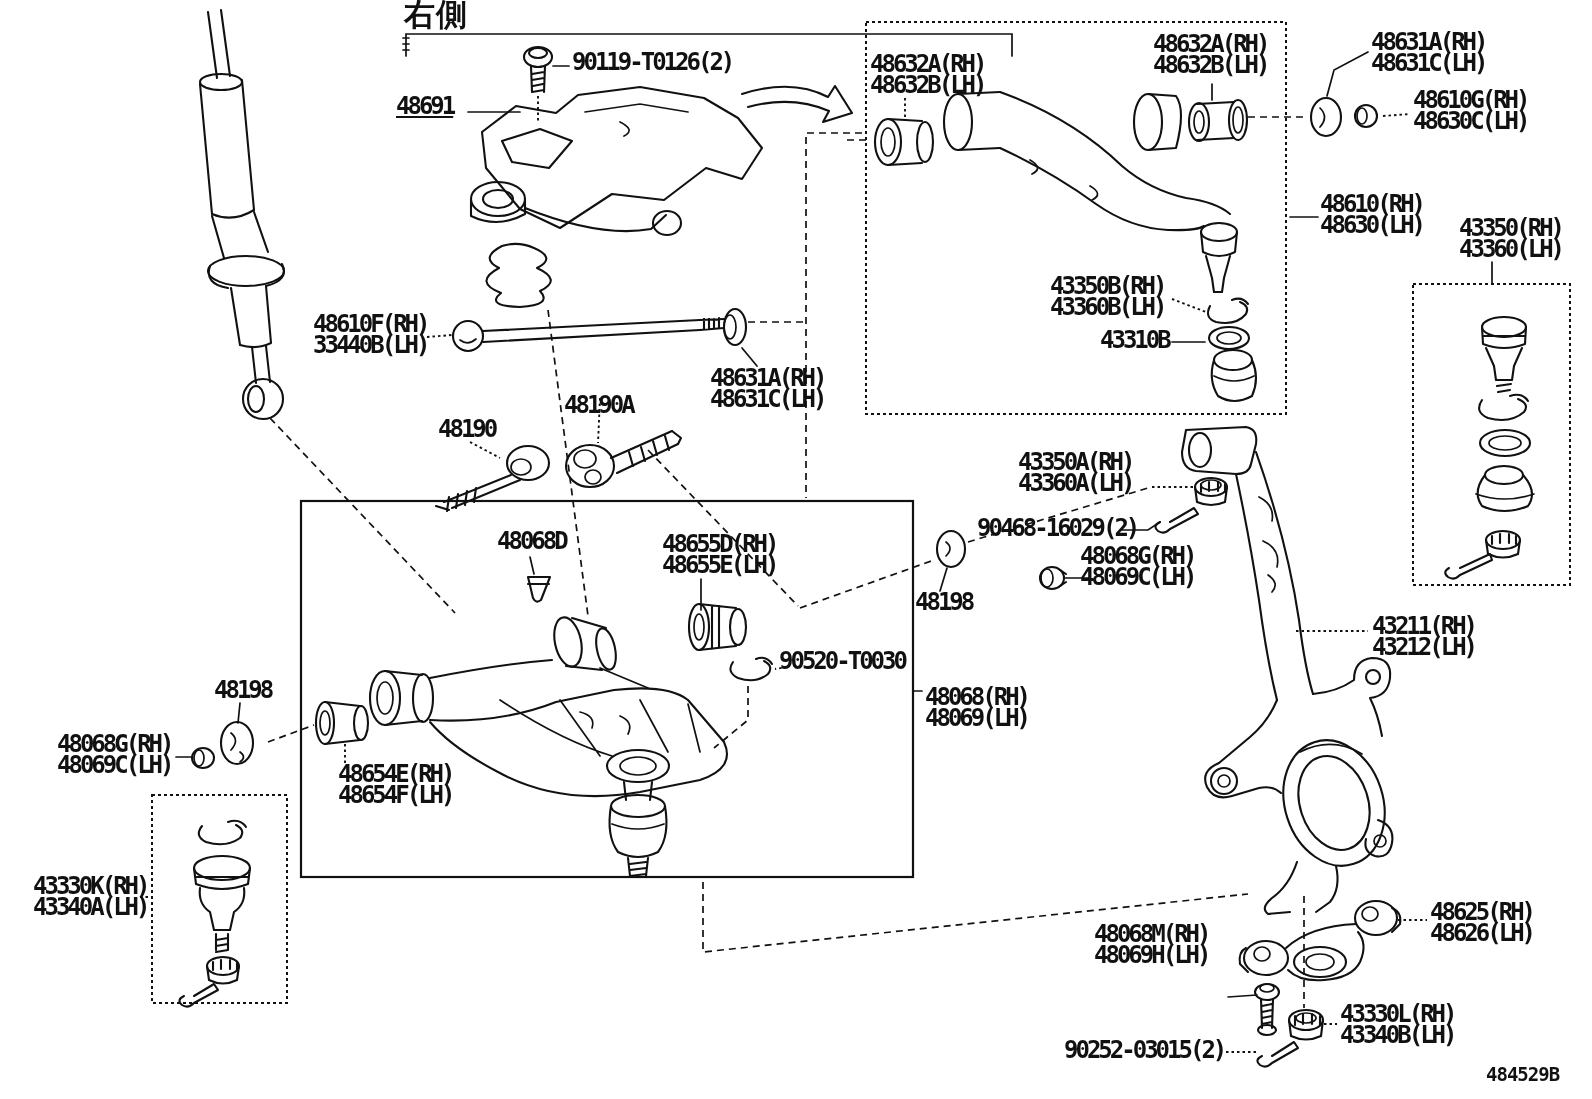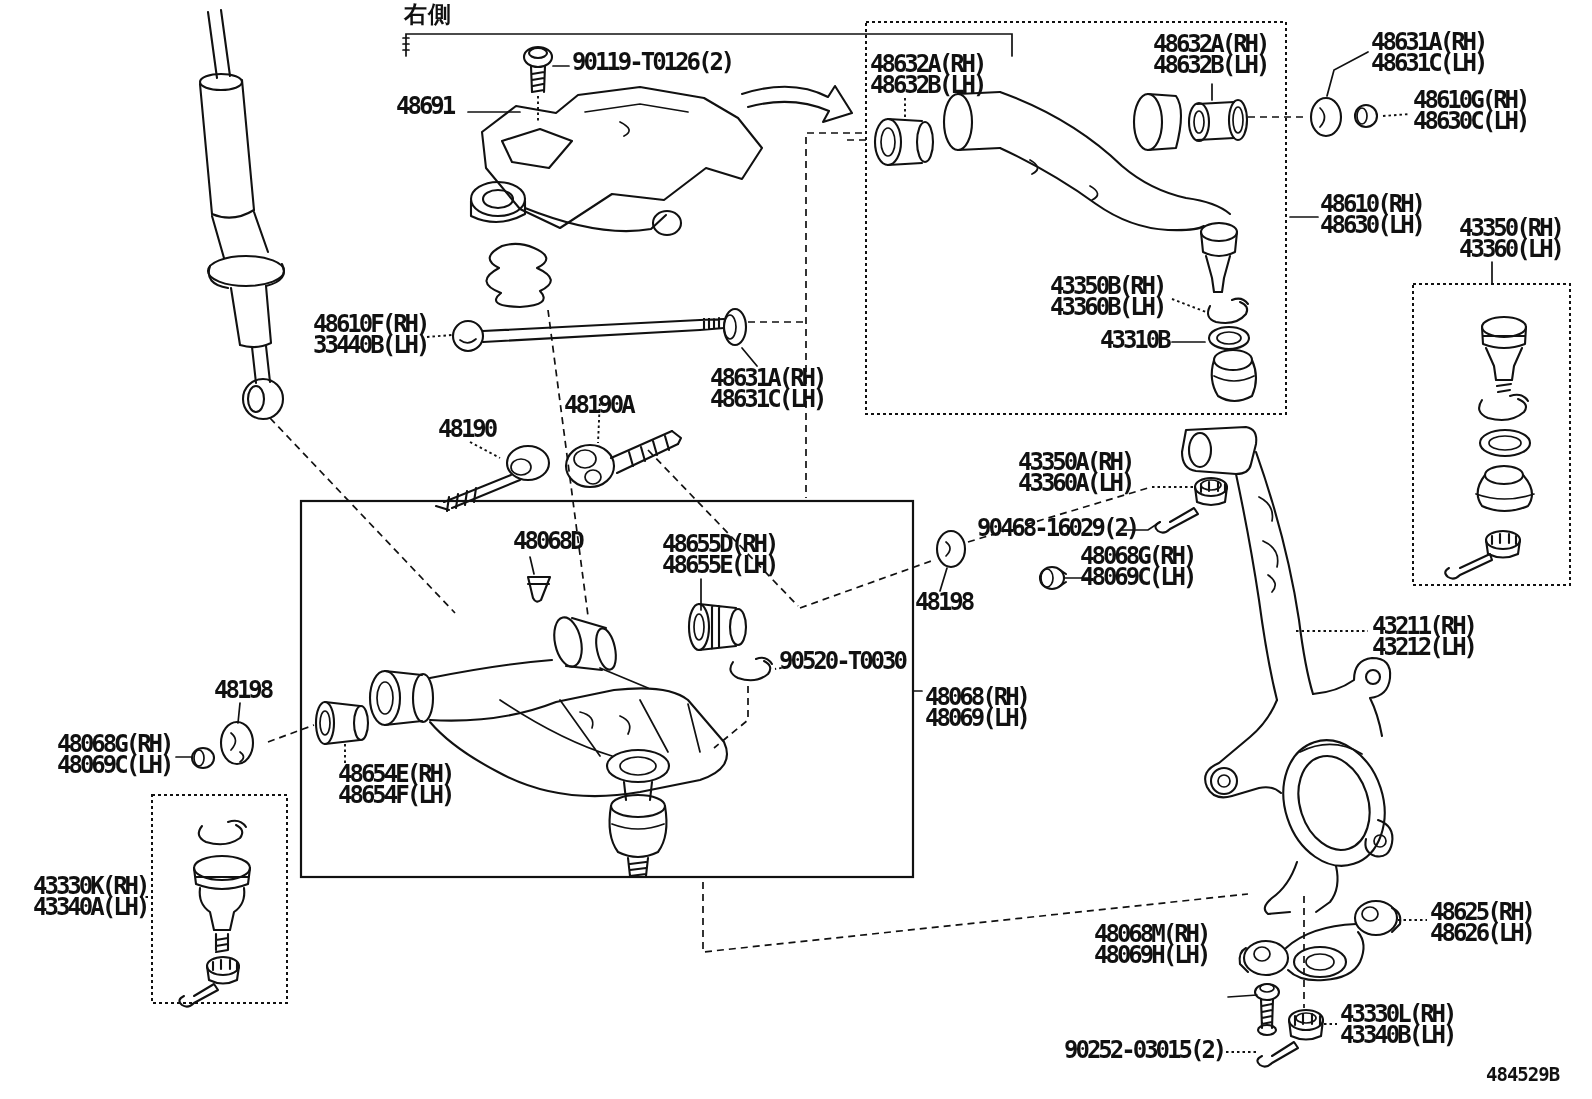--- a/index.html
+++ b/index.html
@@ -2,21 +2,21 @@
 <html><head>
 <meta charset="utf-8">
 <style>
   html,body{margin:0;padding:0;background:#ffffff;}
   .stage{position:relative;width:1592px;height:1099px;background:#fff;overflow:hidden;
          font-family:"DejaVu Sans Mono","Liberation Mono",monospace;}
   svg.art{position:absolute;left:0;top:0;z-index:1;}
   .lbl{position:absolute;z-index:2;color:#111;font-weight:bold;font-size:24px;
        line-height:21px;letter-spacing:-3px;white-space:pre;
        font-family:"DejaVu Sans Mono","Liberation Mono",monospace;}
-  .lbl.cjk{font-size:23px;letter-spacing:1px;font-family:Liberation Serif, serif;}
+  .lbl.cjk{font-size:31px;letter-spacing:1px;font-family:Liberation Serif, serif;}
   .lbl.code{font-size:19px;letter-spacing:-1px;}
   
   .ln{stroke:#111;stroke-width:2.1;fill:none;stroke-linecap:round;stroke-linejoin:round;}
   .thin{stroke:#111;stroke-width:1.7;fill:none;stroke-linecap:round;}
   .dash{stroke:#111;stroke-width:1.7;fill:none;stroke-dasharray:7 5;}
   .dot{stroke:#111;stroke-width:1.9;fill:none;stroke-dasharray:2.5 3;}
   .boxdot{stroke:#111;stroke-width:2;fill:none;stroke-dasharray:3 3;}
   .boxsolid{stroke:#111;stroke-width:2.2;fill:none;}
 </style>
 </head>
@@ -314,21 +314,21 @@
     <path class="dash" d="M703,882 L703,952 L1248,894"></path>
     <path class="dash" d="M1304,896 L1304,1008"></path>
     <path class="dash" d="M268,742 L314,725"></path>
     <path class="dash" d="M748,686 L748,720 L714,748"></path>
   </g>
 </svg>
 
 <div id="label-layer">
       <div class="lbl cjk" style="left: 404px; top: 4px;">右側</div>
       <div class="lbl" style="left: 572px; top: 52px;">90119-T0126(2)</div>
-      <div class="lbl" style="left: 396px; top: 96px;">48691</div>
+      <div class="lbl" style="left: 396px; top: 96px; text-decoration: underline;">48691</div>
       <div class="lbl" style="left: 870px; top: 54px;">48632A(RH)
 48632B(LH)</div>
       <div class="lbl" style="left: 1153px; top: 34px;">48632A(RH)
 48632B(LH)</div>
       <div class="lbl" style="left: 1371px; top: 32px;">48631A(RH)
 48631C(LH)</div>
       <div class="lbl" style="left: 1413px; top: 90px;">48610G(RH)
 48630C(LH)</div>
       <div class="lbl" style="left: 1320px; top: 194px;">48610(RH)
 48630(LH)</div>
@@ -336,21 +336,21 @@
 43360(LH)</div>
       <div class="lbl" style="left: 1050px; top: 276px;">43350B(RH)
 43360B(LH)</div>
       <div class="lbl" style="left: 1100px; top: 330px;">43310B</div>
       <div class="lbl" style="left: 313px; top: 314px;">48610F(RH)
 33440B(LH)</div>
       <div class="lbl" style="left: 710px; top: 368px;">48631A(RH)
 48631C(LH)</div>
       <div class="lbl" style="left: 438px; top: 419px;">48190</div>
       <div class="lbl" style="left: 564px; top: 395px;">48190A</div>
-      <div class="lbl" style="left: 513px; top: 531px;">48068D</div>
+      <div class="lbl" style="left: 497px; top: 531px;">48068D</div>
       <div class="lbl" style="left: 662px; top: 534px;">48655D(RH)
 48655E(LH)</div>
       <div class="lbl" style="left: 915px; top: 592px;">48198</div>
       <div class="lbl" style="left: 1018px; top: 452px;">43350A(RH)
 43360A(LH)</div>
       <div class="lbl" style="left: 977px; top: 518px;">90468-16029(2)</div>
       <div class="lbl" style="left: 1080px; top: 546px;">48068G(RH)
 48069C(LH)</div>
       <div class="lbl" style="left: 779px; top: 651px;">90520-T0030</div>
       <div class="lbl" style="left: 925px; top: 666px; margin-top: 21px;">48068(RH)

